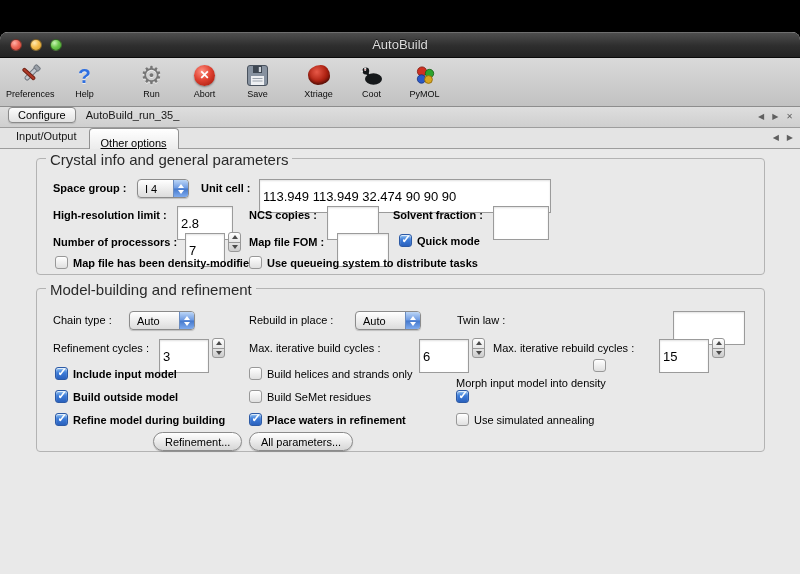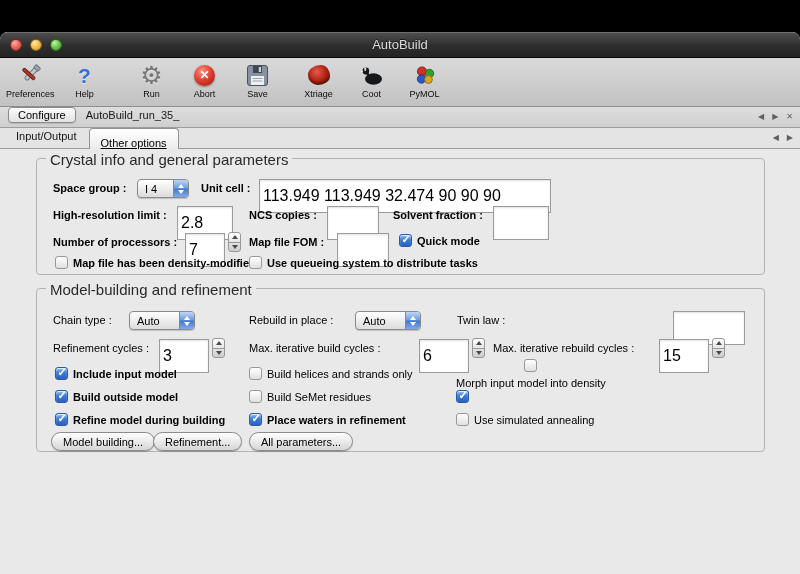--- a/index.html
+++ b/index.html
@@ -53,21 +53,21 @@
           font-size:8px;color:#5f5f5f;}
   .navg{cursor:default;line-height:1;}
 
   
   .content{flex:1;position:relative;background:#e9e9e9;}
   .groupbox{position:absolute;border:1px solid #b3b3b3;border-radius:4px;}
   .gtitle{position:absolute;top:-8px;left:9px;background:#e9e9e9;padding:0 4px;font-size:15px;color:#2a2a2a;}
 
   .lbl{position:absolute;font-size:11px;font-weight:bold;color:#000;line-height:13px;white-space:nowrap;}
   .lbl.r{font-weight:normal;}
-  .fld{position:absolute;height:34px;border:1px solid #9b9b9b;background:#fff;font-size:16px;
+  .fld{position:absolute;height:34px;border:1px solid #9b9b9b;background:#fff;font-size:13px;
        padding:0 3px;font-family:"Liberation Sans",sans-serif;color:#000;box-shadow:inset 0 1px 2px rgba(0,0,0,.12);}
 
   .popup{position:absolute;height:19px;border:1px solid #8b8b8b;border-radius:4px;
          background:linear-gradient(#ffffff,#dcdcdc);display:flex;align-items:stretch;
          box-shadow:0 1px 1px rgba(0,0,0,.18);overflow:hidden;}
   .ptext{flex:1;display:flex;align-items:center;padding-left:7px;font-size:11px;color:#000;}
   .pcap{width:15px;flex:none;border-left:1px solid #6a8cc0;display:flex;flex-direction:column;
         align-items:center;justify-content:center;
         background:linear-gradient(#bcd6f7,#6d9ae2 48%,#4478cc 52%,#7fabee);}
   .tu{width:0;height:0;border-left:3px solid transparent;border-right:3px solid transparent;
@@ -75,21 +75,21 @@
   .td{width:0;height:0;border-left:3px solid transparent;border-right:3px solid transparent;
       border-top:4px solid #fff;display:block;margin-top:2px;}
 
   .stepper{position:absolute;width:13px;height:20px;border:1px solid #979797;border-radius:3px;
            background:linear-gradient(#ffffff,#cdcdcd);display:flex;flex-direction:column;overflow:hidden;}
   .sh{flex:1;display:flex;align-items:center;justify-content:center;}
   .sh + .sh{border-top:1px solid #979797;}
   .stepper .tu{border-bottom-color:#4a4a4a;}
   .stepper .td{border-top-color:#4a4a4a;margin-top:0;}
 
-  .cbrow{position:absolute;display:flex;align-items:center;gap:5px;cursor:default;}
+  .cbrow{position:absolute;display:flex;align-items:flex-end;gap:5px;cursor:default;}
   .cb{width:13px;height:13px;flex:none;border:1px solid #989898;border-radius:3px;
       background:linear-gradient(#ffffff,#e0e0e0);position:relative;
       box-shadow:inset 0 1px 1px rgba(255,255,255,.8);}
   .cb.on{background:linear-gradient(#8fc1f2,#3c7bd8 45%,#2a61bd);border-color:#2c5aa6;}
   .cb.on::after{content:"✓";position:absolute;left:1.5px;top:-2px;color:#fff;font-size:11px;font-weight:bold;}
   .cblbl{font-size:11px;color:#000;white-space:nowrap;}
   .cblbl.b{font-weight:bold;}
 
   .btn{position:absolute;height:19px;padding:0 11px;border:1px solid #8b8b8b;border-radius:10px;
        background:linear-gradient(#ffffff,#d6d6d6);font-size:11px;color:#000;display:inline-flex;
@@ -350,21 +350,20 @@
       </label>
       <label class="cbrow" style="left:212px;top:124px;">
         <span class="cb on"></span>
         <span class="cblbl b">Place waters in refinement</span>
       </label>
       <label class="cbrow" style="left:419px;top:124px;">
         <span class="cb"></span>
         <span class="cblbl">Use simulated annealing</span>
       </label>
 
-      <div class="btn" style="left:14px;top:143px;">Model building...</div>
       <div class="btn" style="left:116px;top:143px;">Refinement...</div>
       <div class="btn" style="left:212px;top:143px;">All parameters...</div>
     </div>
   </div>
 
   <div class="statusbar">
     <span class="led"></span>
     <span class="stext">Idle</span>
     <span class="project">Project: p9-sad_nat</span>
   </div>

